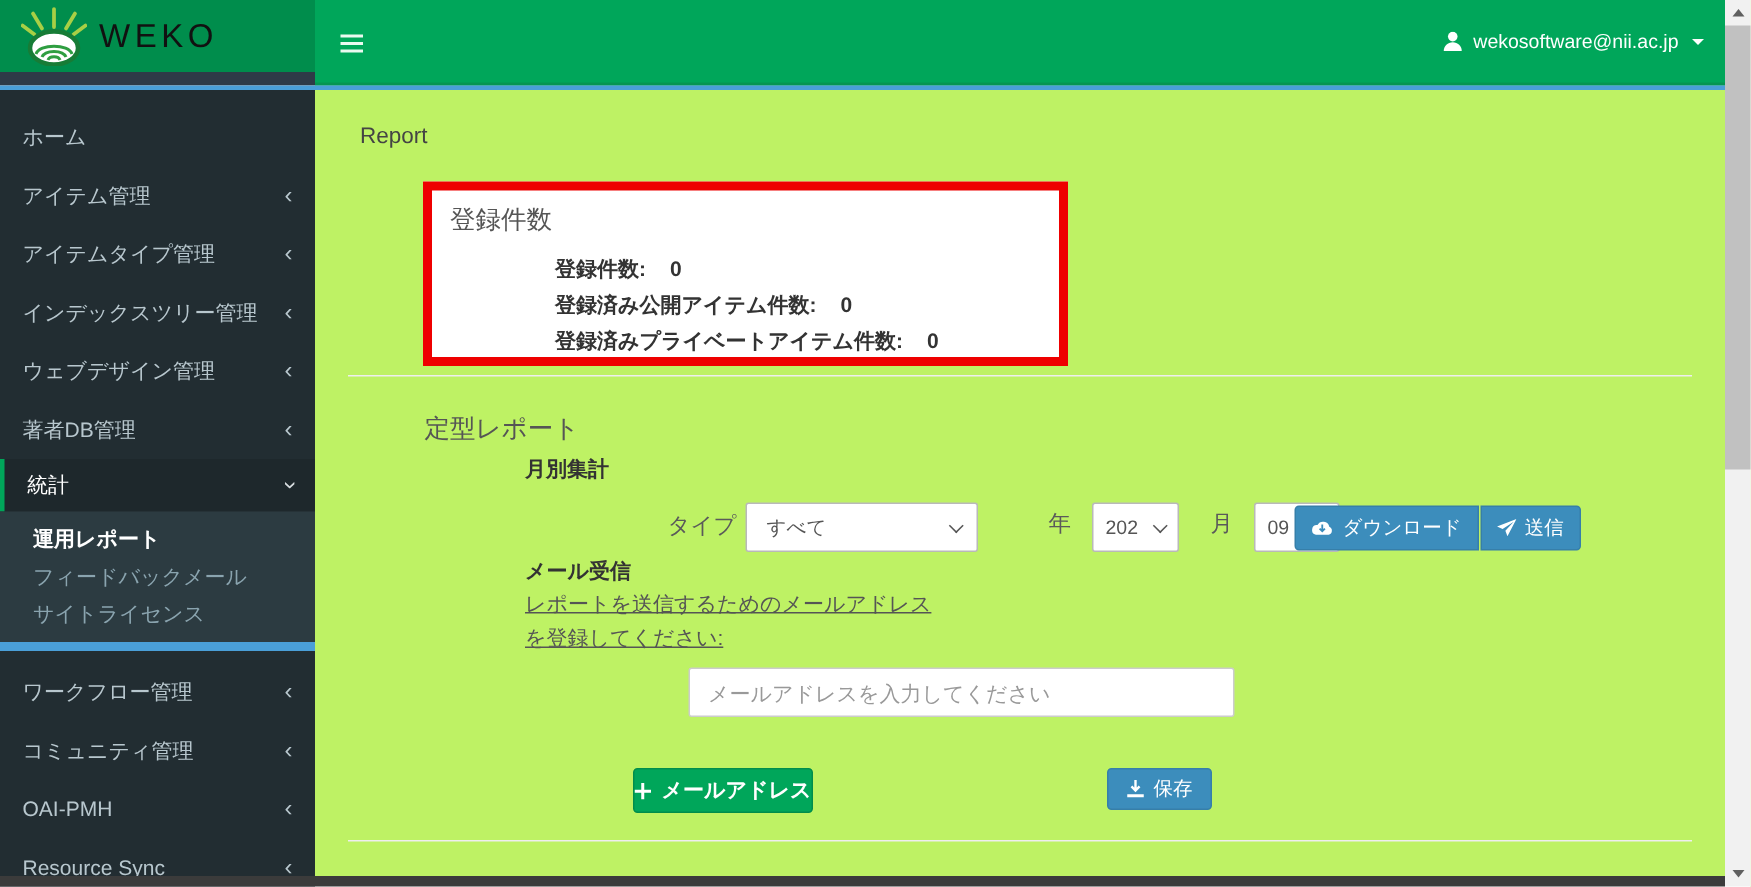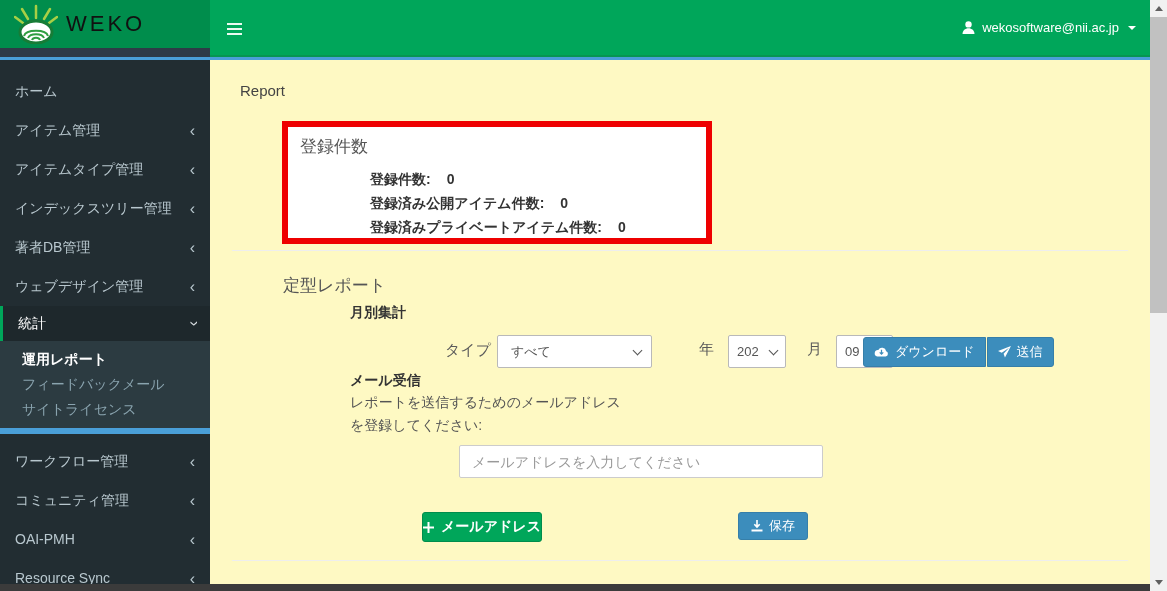--- a/index.html
+++ b/index.html
@@ -34,21 +34,21 @@
     border-left:3px solid #00a65a; cursor:pointer; }
   .chev-down { display:inline-block; transform:rotate(-90deg); color:#d8dee1; font-size:16px; }
   .chev-glyph::before { content:"\2039"; } 
   .submenu { background:#2c3b41; padding:6px 0; }
   .sub-item { padding:4px 15px 4px 22px; font-size:14px; line-height:17px;
     color:#8aa4af; cursor:pointer; }
   .sub-item.active { color:#fff; font-weight:bold; }
   .blue-strip { height:6px; background:#4a9fd8; }
 
   
-  .content { position:absolute; left:210px; top:60px; width:940px; height:524px; background:#fef9c3; }
+  .content { position:absolute; left:210px; top:60px; width:940px; height:524px; background:#bef264; }
   .page-title { position:absolute; left:30px; top:22px; font-size:15px; color:#444; }
 
   .reg-box { position:absolute; left:72px; top:61px; width:430px; height:123px;
     border:6px solid #ee0000; padding:5px 12px; background:#fff; }
   .reg-title { font-size:17px; font-weight:normal; color:#555; margin:3px 0 9px; }
   .reg-row { margin-left:70px; font-size:14px; font-weight:bold; color:#333; line-height:24px; }
   .reg-val { margin-left:16px; font-weight:bold; color:#333; }
 
   .hr { position:absolute; left:22px; width:896px; height:1px; background:#eee; }
   .hr1 { top:190px; } .hr2 { top:500px; }
@@ -64,21 +64,21 @@
     transform:rotate(-45deg); margin-top:-3px; flex:none; margin-left:8px; }
 
   .btn-row { position:absolute; left:653px; top:277px; display:flex; gap:1px; }
   .btn-blue { background:#3c8dbc; border:1px solid #367fa9; color:#fff; font-size:13px;
     height:30px; display:flex; align-items:center; gap:6px; padding:0 10px; cursor:pointer;
     font-family:inherit; }
   .btn-row .btn-blue:first-child { border-radius:3px 0 0 3px; }
   .btn-row .btn-blue:last-child { border-radius:0 3px 3px 0; }
 
   .mail-heading { position:absolute; left:140px; top:312px; font-size:14px; font-weight:bold; color:#333; }
-  .mail-desc { position:absolute; left:140px; font-size:14px; color:#555; }
+  .mail-desc { position:absolute; left:140px; font-size:14px; color:#555;text-decoration:underline; }
   .d1 { top:334px; } .d2 { top:357px; }
 
   .email-input { position:absolute; left:249px; top:385px; width:364px; height:33px;
     border:1px solid #ccc; border-radius:2px; padding:0 12px; font-size:14px; color:#333;
     font-family:inherit; outline:none; }
   .email-input::placeholder { color:#999; }
 
   .btn-add { position:absolute; left:212px; top:452px; height:30px; background:#00a65a;
     border:1px solid #008d4c; border-radius:3px; color:#fff; font-size:14px; font-weight:bold;
     display:flex; align-items:center; gap:7px; padding:0 0; cursor:pointer; font-family:inherit; }
@@ -147,25 +147,25 @@
     </div>
     <div class="side-item">
       <span>アイテムタイプ管理</span>
       <span class="chev chev-glyph"></span>
     </div>
     <div class="side-item">
       <span>インデックスツリー管理</span>
       <span class="chev chev-glyph"></span>
     </div>
     <div class="side-item">
+      <span>ウェブデザイン管理</span>
+      <span class="chev chev-glyph"></span>
+    </div>
+    <div class="side-item">
       <span>著者DB管理</span>
-      <span class="chev chev-glyph"></span>
-    </div>
-    <div class="side-item">
-      <span>ウェブデザイン管理</span>
       <span class="chev chev-glyph"></span>
     </div>
   </div>
 
   <div class="group-active">
     <span>統計</span>
     <span class="chev-down chev-glyph"></span>
   </div>
 
   <div class="submenu">

